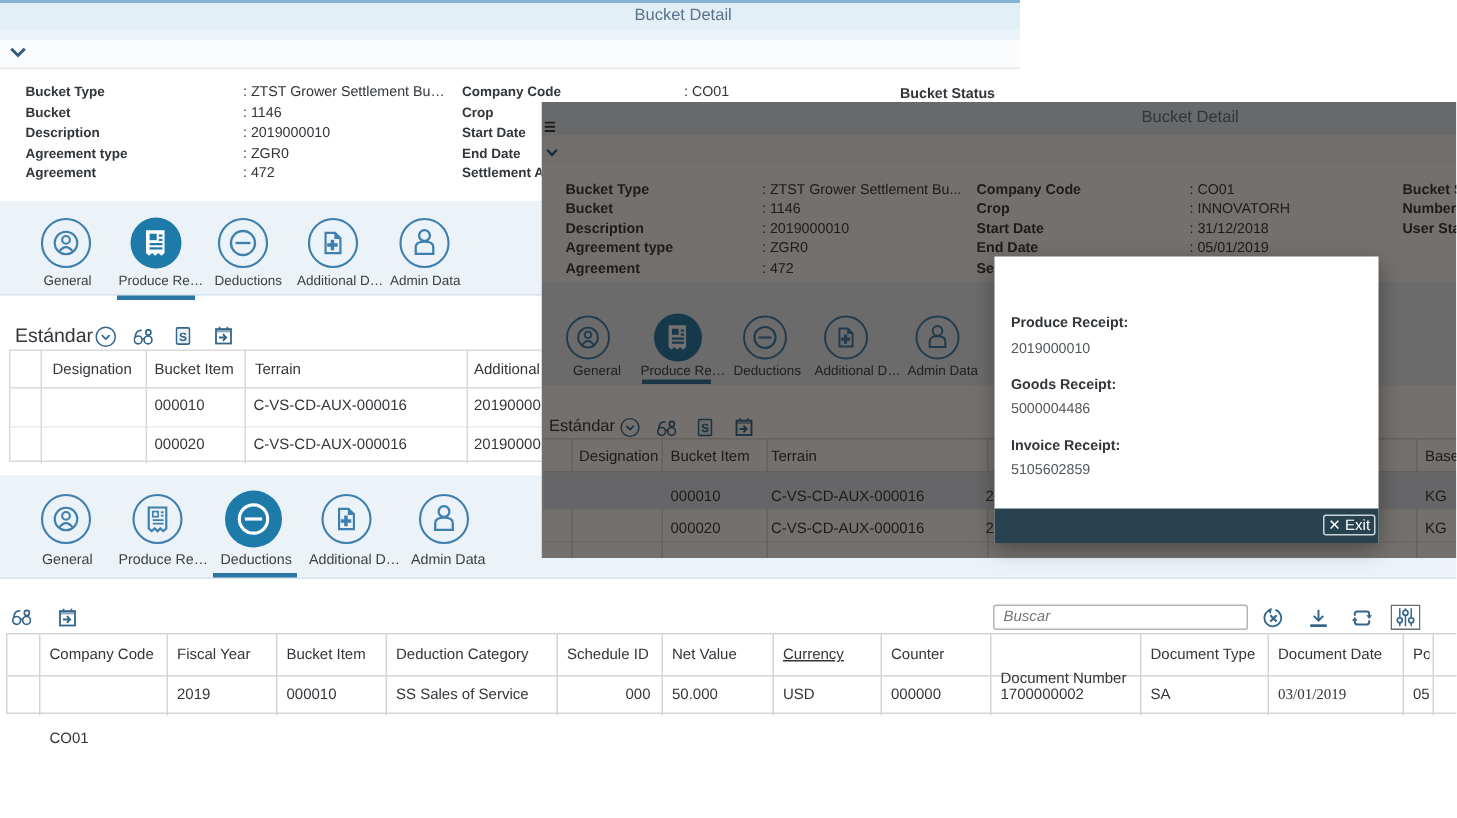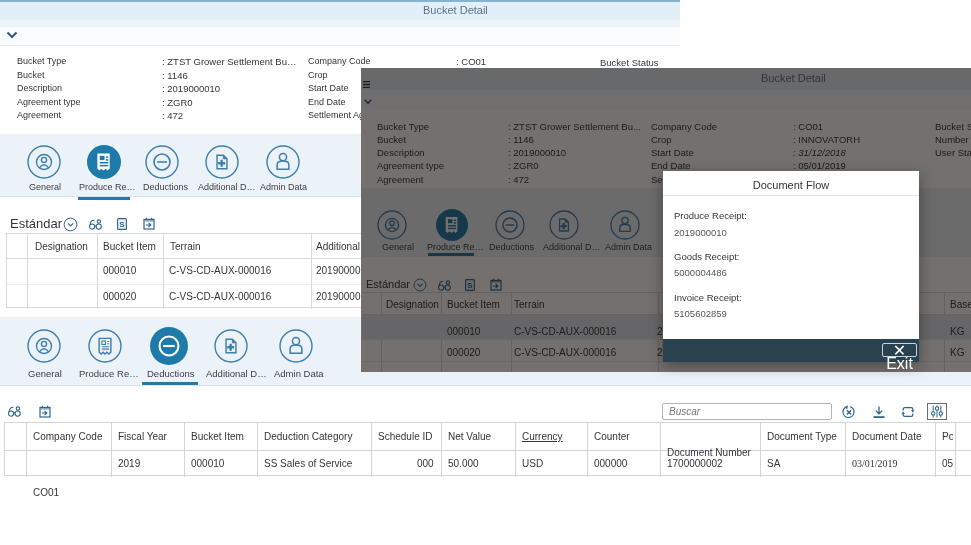--- a/index.html
+++ b/index.html
@@ -1,19 +1,19 @@
 <!DOCTYPE html>
 <html><head>
 <meta charset="utf-8">
 <style>
   * { margin:0; padding:0; box-sizing:border-box; }
   html,body { width:971px; height:545px; background:#fff; overflow:hidden; }
   body { font-family:"Liberation Sans", sans-serif; position:relative; color:#32363a; }
   .abs { position:absolute; }
-  .lbl { font-weight:normal; font-size:10px; color:#32363a; white-space:nowrap; }
+  .lbl { font-weight:bold; font-size:10px; color:#32363a; white-space:nowrap; }
   .val { font-weight:normal; font-size:10px; color:#32363a; white-space:nowrap; }
 </style>
 </head>
 <body>
 
 <div class="abs" style="left:0;top:0;width:680px;height:317px;background:#fff;">
 
   <div class="abs" style="left:0;top:0;width:680px;height:2px;background:#85b3d1;"></div>
 
   <div class="abs" style="left:0;top:2px;width:680px;height:18px;background:#e3eff7;"></div>
@@ -284,21 +284,21 @@
     <div class="abs val" style="left:147px;top:79px;font-size:9.5px;">: 2019000010</div>
     <div class="abs val" style="left:147px;top:92px;font-size:9.5px;">: ZGR0</div>
     <div class="abs val" style="left:147px;top:106px;font-size:9.5px;">: 472</div>
     <div class="abs lbl" style="left:290px;top:53px;font-size:9.5px;">Company Code</div>
     <div class="abs lbl" style="left:290px;top:66px;font-size:9.5px;">Crop</div>
     <div class="abs lbl" style="left:290px;top:79px;font-size:9.5px;">Start Date</div>
     <div class="abs lbl" style="left:290px;top:92px;font-size:9.5px;">End Date</div>
     <div class="abs lbl" style="left:290px;top:106px;font-size:9.5px;">Se</div>
     <div class="abs val" style="left:432px;top:53px;font-size:9.5px;">: CO01</div>
     <div class="abs val" style="left:432px;top:66px;font-size:9.5px;">: INNOVATORH</div>
-    <div class="abs val" style="left:432px;top:79px;font-size:9.5px;font-style:italic;">: 31/12/2018</div>
+    <div class="abs val" style="left:432px;top:79px;font-size:9.5px;">: 31/12/2018</div>
     <div class="abs val" style="left:432px;top:92px;font-size:9.5px;">: 05/01/2019</div>
     <div class="abs lbl" style="left:574px;top:53px;font-size:9.5px;">Bucket S</div>
     <div class="abs lbl" style="left:574px;top:66px;font-size:9.5px;">Number</div>
     <div class="abs lbl" style="left:574px;top:79px;font-size:9.5px;">User Sta</div>
 
     <div class="abs" style="left:0;top:120px;width:610px;height:69px;background:#ebf2f8;"></div>
     <div id="ovltabicons">
         <svg class="abs" style="left:15px;top:141px;" width="32" height="32" viewBox="0 0 32 32">
     <circle cx="16" cy="16" r="14" fill="none" stroke="#3e7fae" stroke-width="1.3"></circle>
     <circle cx="16" cy="16" r="6.58" fill="none" stroke="#3e7fae" stroke-width="1.3"></circle>
@@ -385,25 +385,22 @@
       <div class="abs val" style="left:152px;top:54px;font-size:10px;">C-VS-CD-AUX-000016</div>
       <div class="abs val" style="left:295px;top:54px;font-size:10px;">2</div>
       <div class="abs val" style="left:588px;top:54px;font-size:10px;">KG</div>
     </div>
   </div>
 
   <div class="abs" style="left:0;top:0;width:610px;height:304px;background:rgba(16,11,6,0.585);"></div>
 </div>
 
 <div class="abs" style="left:663px;top:171px;width:256px;height:191px;background:#fff;box-shadow:0 4px 14px rgba(0,0,0,0.35);">
-  <div class="abs" style="left:0;top:0;width:256px;height:25px;border-bottom:1px solid #e5e5e5;">
-    <div style="text-align:center;font-size:11px;color:#32363a;padding-top:8px;">Document Flow</div>
-  </div>
   <div class="abs lbl" style="left:11px;top:39px;font-size:9.5px;">Produce Receipt:</div>
   <div class="abs val" style="left:11px;top:56px;color:#51575b;font-size:9.5px;">2019000010</div>
   <div class="abs lbl" style="left:11px;top:80px;font-size:9.5px;">Goods Receipt:</div>
   <div class="abs val" style="left:11px;top:96px;color:#51575b;font-size:9.5px;">5000004486</div>
   <div class="abs lbl" style="left:11px;top:121px;font-size:9.5px;">Invoice Receipt:</div>
   <div class="abs val" style="left:11px;top:137px;color:#51575b;font-size:9.5px;">5105602859</div>
   <div class="abs" style="left:0;top:168px;width:256px;height:23px;background:#29424f;">
-    <div class="abs" style="right:2px;top:4px;width:35px;height:14px;border:1px solid #c8d3da;border-radius:2px;color:#fff;font-size:16px;text-align:center;line-height:13px;">✕ Exit</div>
+    <div class="abs" style="right:2px;top:4px;width:35px;height:14px;border:1px solid #c8d3da;border-radius:2px;color:#fff;font-size:10px;text-align:center;line-height:13px;">✕ Exit</div>
   </div>
 </div>
 
 </body></html>

